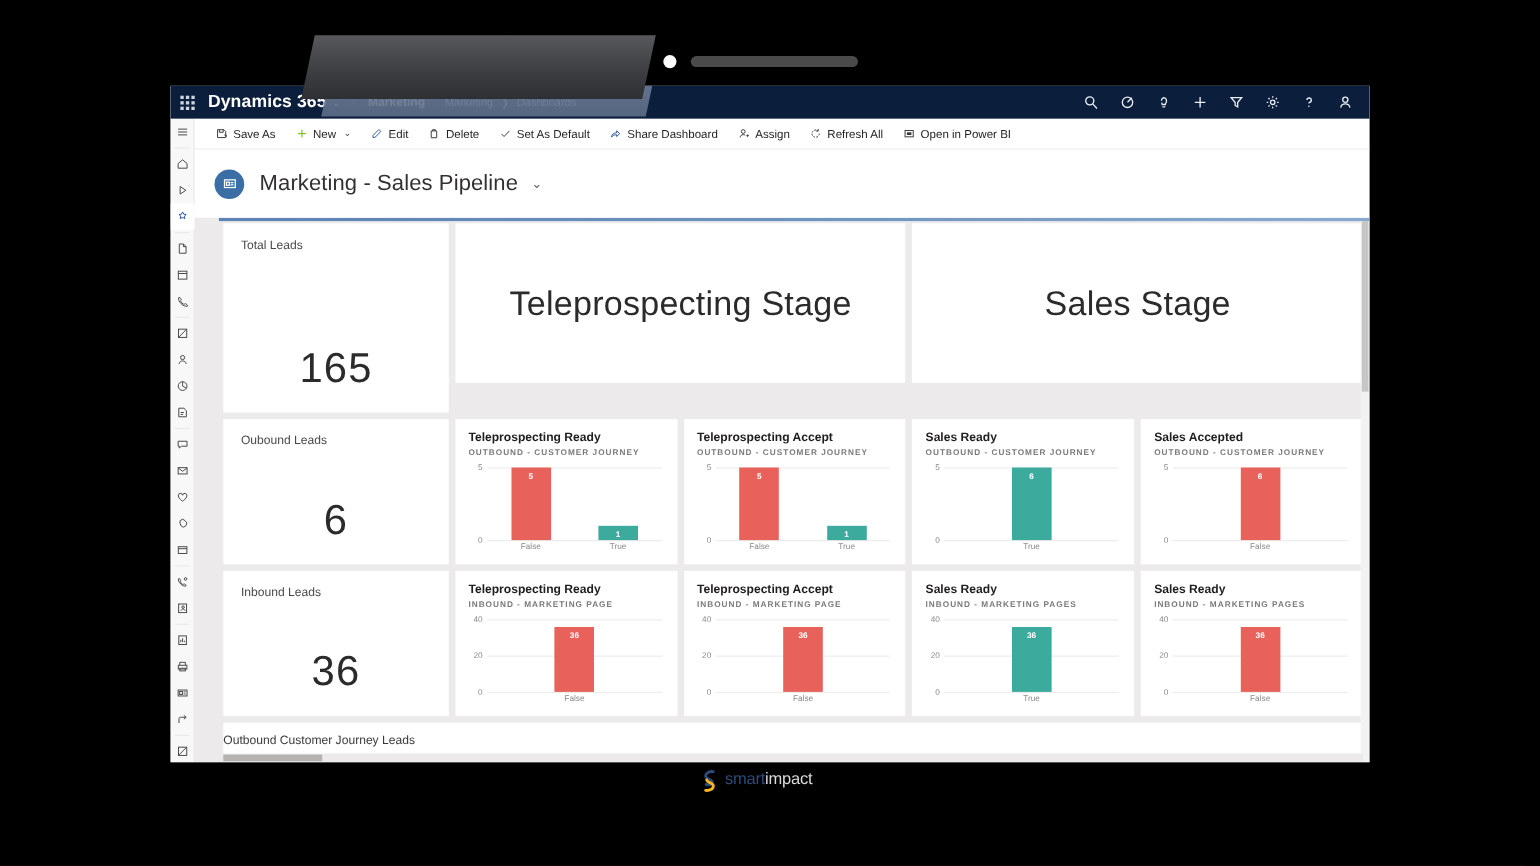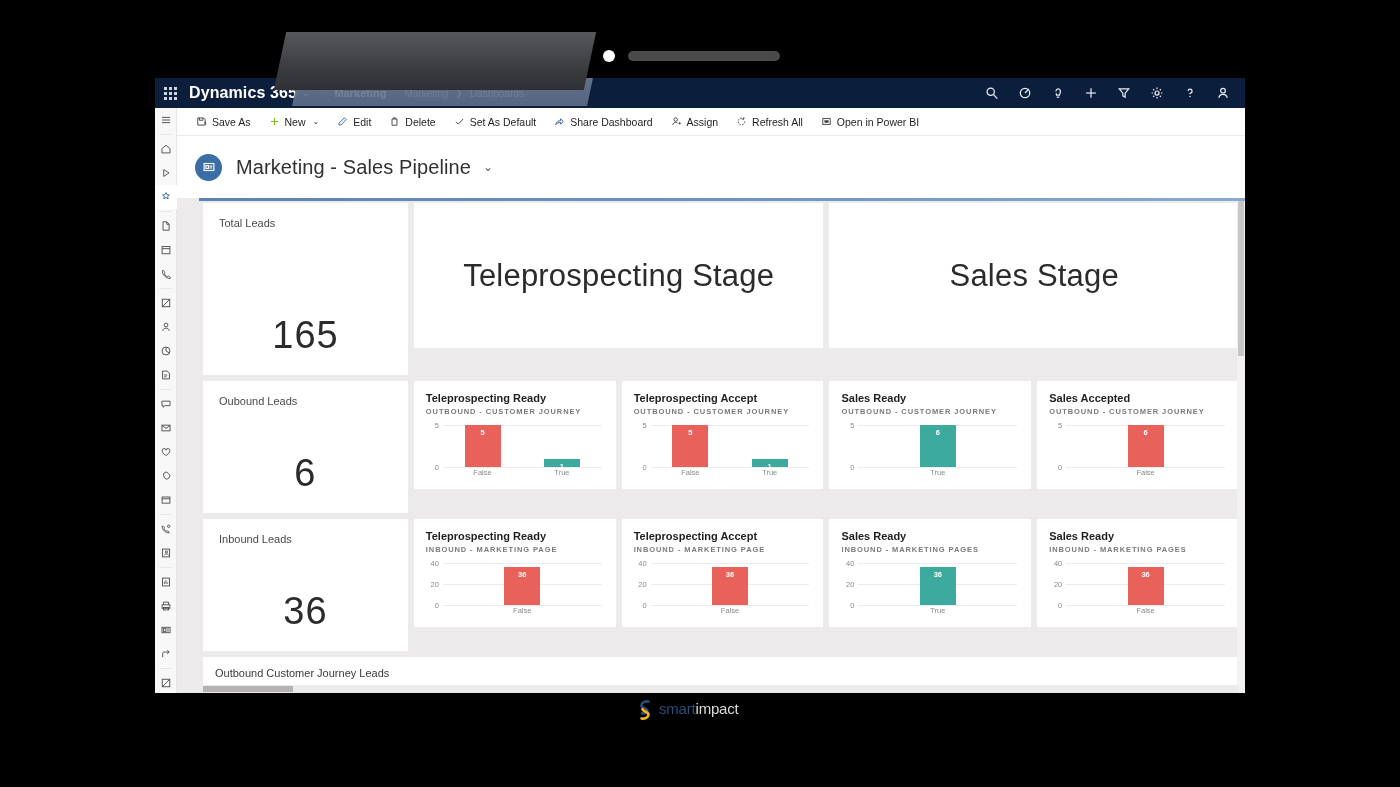--- a/index.html
+++ b/index.html
@@ -98,38 +98,38 @@
   .h1row .kpi { height:172px; }
   .h2row .kpi { height:132px; }
 
   
   .banner { display:flex; align-items:center; justify-content:center; height:145px; }
   .banner-text { font-size:31px; font-weight:300; color:#2b2b2b; letter-spacing:.2px; }
   .banner-tele { width: 412px; }
   .banner-sales { width: 412px; }
 
   
-  .chart-tile { width: 203px; height:108px; padding: 11px 12px 6px; display:flex; flex-direction:column; }
+  .chart-tile { width: 203px; height:132px; padding: 11px 12px 6px; display:flex; flex-direction:column; }
   .ct-title { font-size:11px; color:#201f1e; font-weight:600; line-height:1.2; }
   .ct-sub { font-size:7.5px; color:#7a7a7a; letter-spacing:.9px; margin-top:2px; font-weight:600; }
   .plot { position:relative; flex:1; margin-top:9px; }
   .yaxis { position:absolute; left:0; top:0; bottom:16px; width:16px; }
   .ytick { position:absolute; right:3px; font-size:7.5px; color:#8a8a8a; transform:translateY(-50%); }
   .plotarea { position:absolute; left:17px; right:2px; top:0; bottom:16px; }
   .gline { position:absolute; left:0; right:0; height:1px; background:#ececec; }
   .bars { position:absolute; left:0; right:0; top:0; bottom:0; display:flex; align-items:flex-end;
           justify-content:space-around; }
   .barcol { display:flex; flex-direction:column; align-items:center; justify-content:flex-end; height:100%; }
   .bar { width:36px; position:relative; display:flex; justify-content:center; }
   .bar span { color:#fff; font-size:7.5px; margin-top:3px; font-weight:600; }
   .xaxis { position:absolute; left:17px; right:2px; bottom:0; height:15px; display:flex; justify-content:space-around; }
   .xtick { font-size:7.5px; color:#8a8a8a; width:36px; text-align:center; }
 
   
-  .bottomstrip { background:#fff; height:32px; display:flex; align-items:center; padding-left:12px; }
+  .bottomstrip { background:#fff; height:32px; display:flex; align-items:center; }
   .bs-label { font-size:11px; color:#3b3a39; }
 
   
   .vscroll { position:absolute; right:0; top:3px; width:8px; height:492px; background:#f3f2f1; }
   .vthumb { position:absolute; right:1px; top:3px; width:6px; height:155px; background:#c8c6c4; }
   .hscroll { position:absolute; left:26px; bottom:0; width:1036px; height:8px; background:#eceaea; }
   .hthumb { position:absolute; left:26px; bottom:1px; width:90px; height:6px; background:#b5b3b1; }
 
   
   .logo { position:absolute; left:637px; top:700px; display:flex; align-items:flex-start; gap:6px; }

